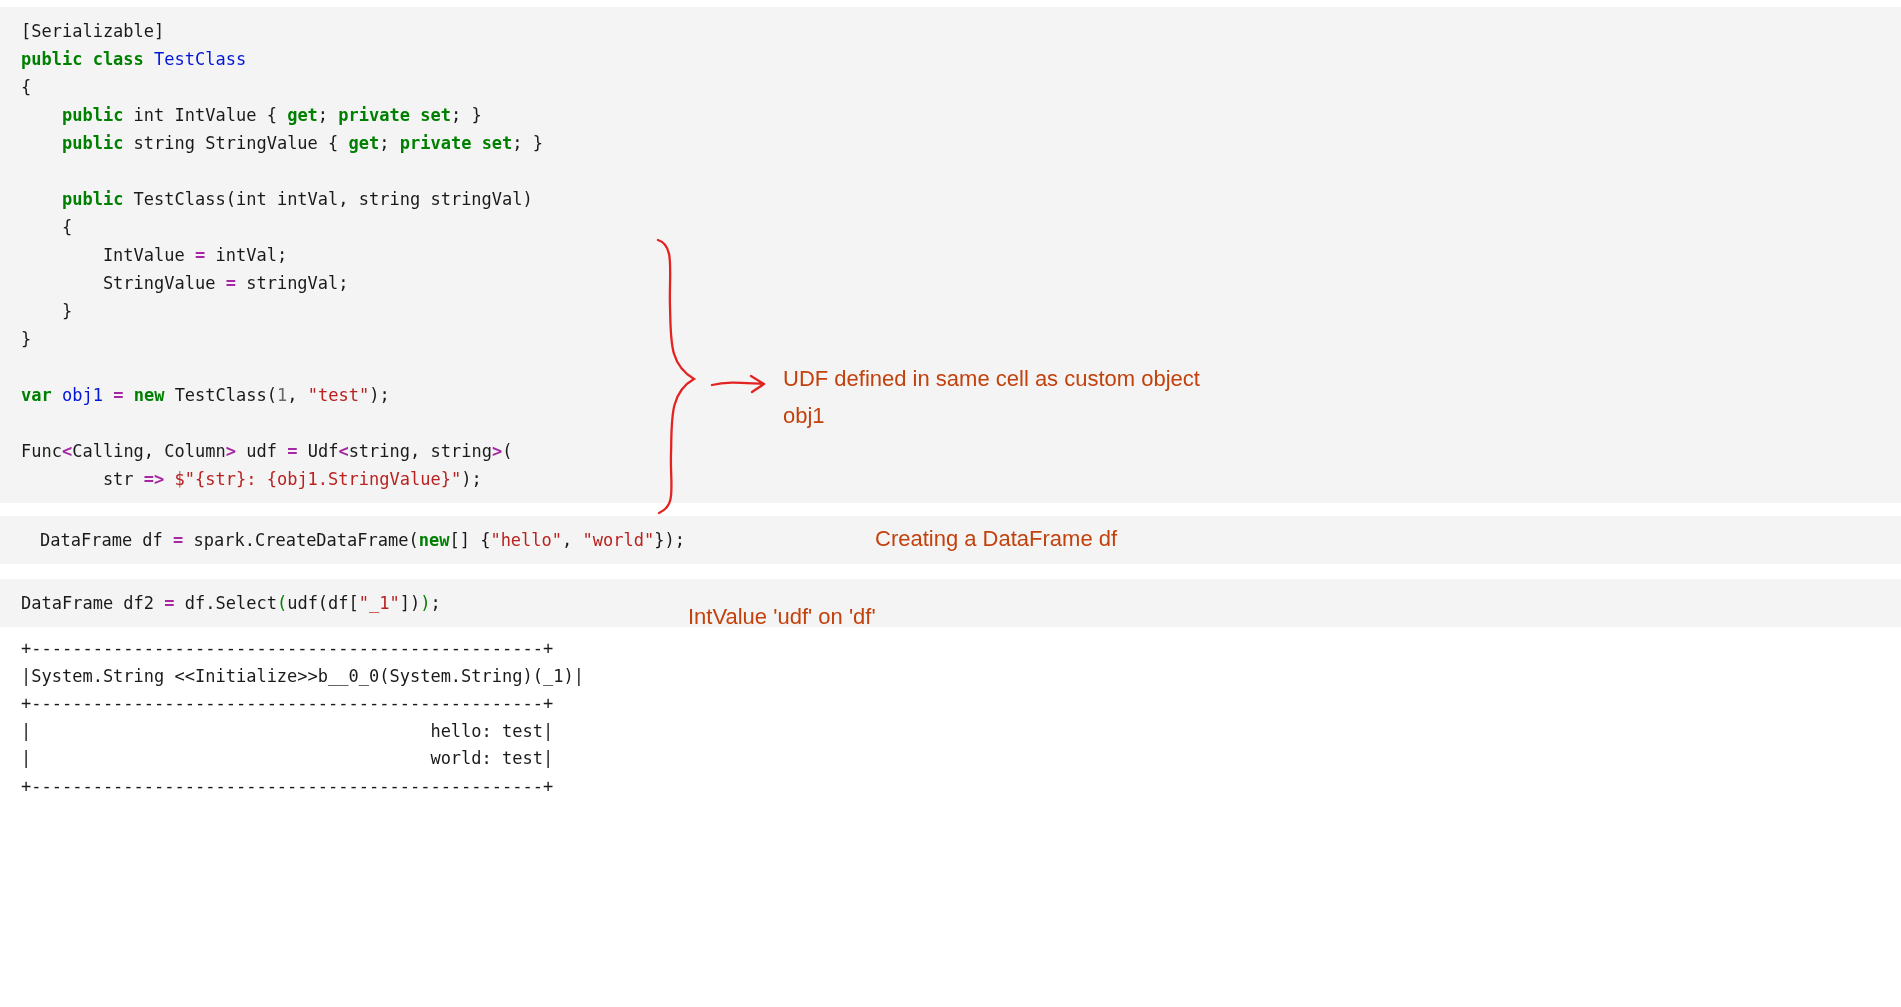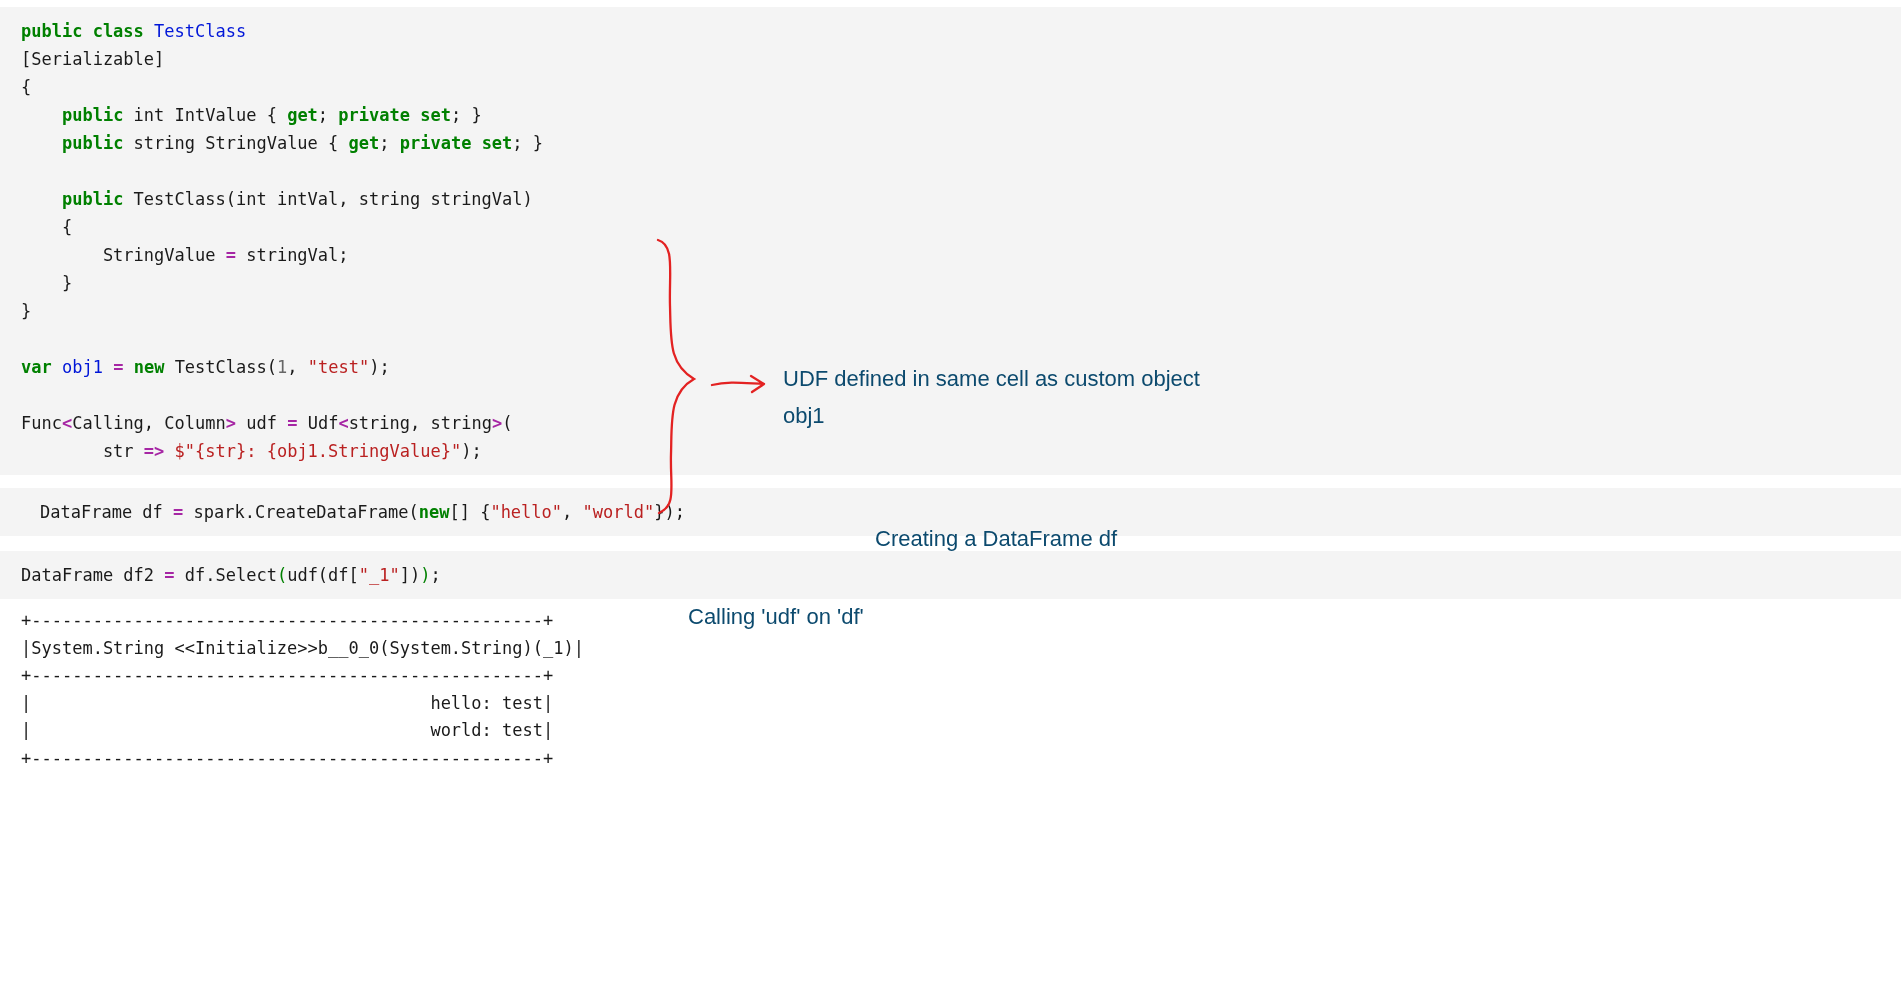--- a/index.html
+++ b/index.html
@@ -34,40 +34,41 @@
     font-family: "DejaVu Sans Mono", "Liberation Mono", monospace;
     font-size: 17px;
     line-height: 27.5px;
     color: #1a1a1a;
     white-space: pre;
   }
   .annotation {
     position: absolute;
     font-family: "Liberation Sans", sans-serif;
     font-size: 22px;
-    color: #0c4a6e;
+    color: #c2410c;
     white-space: nowrap;
   }
   .annotation .ann-line { line-height: 37px; }
   .brace-svg { position: absolute; left: 628px; top: 236px; width: 150px; height: 285px; }
 </style>
 </head>
 <body>
 
 <div id="page">
 
   <div class="cell cell-1 code">
+      <div class="code-line"><span class="tok">[Serializable]</span></div>
       <div class="code-line"><span class="tok tok-k">public class</span><span class="tok"> </span><span class="tok tok-n">TestClass</span></div>
-      <div class="code-line"><span class="tok">[Serializable]</span></div>
       <div class="code-line"><span class="tok">{</span></div>
       <div class="code-line"><span class="tok">    </span><span class="tok tok-k">public</span><span class="tok"> int IntValue { </span><span class="tok tok-k">get</span><span class="tok">; </span><span class="tok tok-k">private set</span><span class="tok">; }</span></div>
       <div class="code-line"><span class="tok">    </span><span class="tok tok-k">public</span><span class="tok"> string StringValue { </span><span class="tok tok-k">get</span><span class="tok">; </span><span class="tok tok-k">private set</span><span class="tok">; }</span></div>
       <div class="code-line">&nbsp;</div>
       <div class="code-line"><span class="tok">    </span><span class="tok tok-k">public</span><span class="tok"> TestClass(int intVal, string stringVal)</span></div>
       <div class="code-line"><span class="tok">    {</span></div>
+      <div class="code-line"><span class="tok">        IntValue </span><span class="tok tok-o">=</span><span class="tok"> intVal;</span></div>
       <div class="code-line"><span class="tok">        StringValue </span><span class="tok tok-o">=</span><span class="tok"> stringVal;</span></div>
       <div class="code-line"><span class="tok">    }</span></div>
       <div class="code-line"><span class="tok">}</span></div>
       <div class="code-line">&nbsp;</div>
       <div class="code-line"><span class="tok tok-k">var</span><span class="tok"> </span><span class="tok tok-n">obj1</span><span class="tok"> </span><span class="tok tok-o">=</span><span class="tok"> </span><span class="tok tok-k">new</span><span class="tok"> TestClass(</span><span class="tok tok-d">1</span><span class="tok">, </span><span class="tok tok-s">"test"</span><span class="tok">);</span></div>
       <div class="code-line">&nbsp;</div>
       <div class="code-line"><span class="tok">Func</span><span class="tok tok-o">&lt;</span><span class="tok">Calling, Column</span><span class="tok tok-o">&gt;</span><span class="tok"> udf </span><span class="tok tok-o">=</span><span class="tok"> Udf</span><span class="tok tok-o">&lt;</span><span class="tok">string, string</span><span class="tok tok-o">&gt;</span><span class="tok">(</span></div>
       <div class="code-line"><span class="tok">        str </span><span class="tok tok-o">=&gt;</span><span class="tok"> </span><span class="tok tok-s">$"{str}: {obj1.StringValue}"</span><span class="tok">);</span></div>
     </div>
 
@@ -91,15 +92,15 @@
     <path d="M84,149 C100,145 115,147 136,148 M136,148 L123,140 M136,148 L124,156" fill="none" stroke="#e32222" stroke-width="2.3" stroke-linecap="round"></path>
   </svg>
 
   <div class="annotation" style="left:783px; top:360px;">
     <div class="ann-line">UDF defined in same cell as custom object</div>
     <div class="ann-line">obj1</div>
   </div>
 
   <div class="annotation" style="left:875px; top:526px;">Creating a DataFrame df</div>
 
-  <div class="annotation" style="left:688px; top:604px;">Calling 'udf' on 'df'</div>
+  <div class="annotation" style="left:688px; top:604px;">IntValue 'udf' on 'df'</div>
 
 </div>
 
 </body></html>

